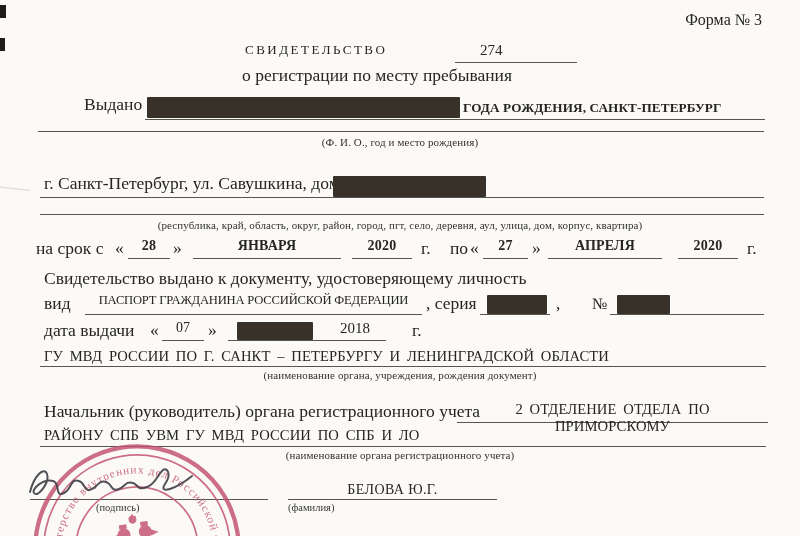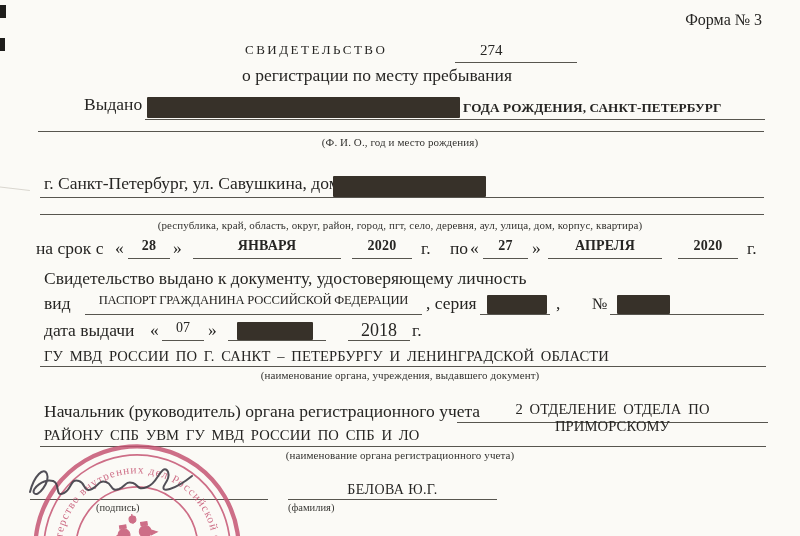--- a/index.html
+++ b/index.html
@@ -76,26 +76,26 @@
   <div class="abs t16" style="left:592px;top:295px;">№</div>
   <div class="rule" style="left:610px;top:314px;width:154px;"></div>
   <div class="redact" style="left:617px;top:295px;width:53px;height:19px;"></div>
 
   <div class="abs t17" style="left:44px;top:321px;">дата выдачи</div>
   <div class="abs t17" style="left:150px;top:321px;">«</div>
   <div class="abs cellline" style="left:162px;top:320px;width:42px;height:20px;font-size:14px;">07</div>
   <div class="abs t17" style="left:208px;top:321px;">»</div>
   <div class="rule" style="left:228px;top:340px;width:98px;"></div>
   <div class="redact" style="left:237px;top:322px;width:76px;height:18px;"></div>
-  <div class="abs cellline" style="left:348px;top:320px;width:62px;height:20px;font-size:18px;">2018</div>
+  <div class="abs cellline" style="left:324px;top:320px;width:62px;height:20px;font-size:15px;">2018</div>
   <div class="abs t17" style="left:412px;top:321px;">г.</div>
 
   <div class="abs cond" style="left:44px;top:348px;">ГУ  МВД  РОССИИ  ПО  Г. САНКТ – ПЕТЕРБУРГУ  И  ЛЕНИНГРАДСКОЙ ОБЛАСТИ</div>
   <div class="rule" style="left:40px;top:366px;width:726px;"></div>
-  <div class="abs caption centerfull" style="top:369px;">(наименование органа, учреждения, выдавшего документ)</div>
+  <div class="abs caption centerfull" style="top:369px;">(наименование органа, учреждения, рождения документ)</div>
 
   <div class="abs t17" style="left:44px;top:402px;z-index:1;">Начальник (руководитель) органа регистрационного учета</div>
   <div class="abs cellline cond" style="left:457px;top:401px;width:311px;height:21px;">2 ОТДЕЛЕНИЕ ОТДЕЛА  ПО ПРИМОРСКОМУ</div>
   <div class="abs cond" style="left:44px;top:427px;z-index:1;">РАЙОНУ СПБ УВМ  ГУ  МВД РОССИИ  ПО СПБ  И  ЛО</div>
   <div class="rule" style="left:40px;top:446px;width:726px;z-index:1;"></div>
   <div class="abs caption centerfull" style="top:449px;z-index:1;">(наименование органа регистрационного учета)</div>
 
   <svg class="abs" style="left:30px;top:441px;z-index:2;opacity:0.82;transform:rotate(-9deg);" width="214" height="214" viewBox="0 0 200 200">
     <g fill="none" stroke="#c4506f">
       <circle cx="100" cy="100" r="95" stroke-width="4"></circle>

